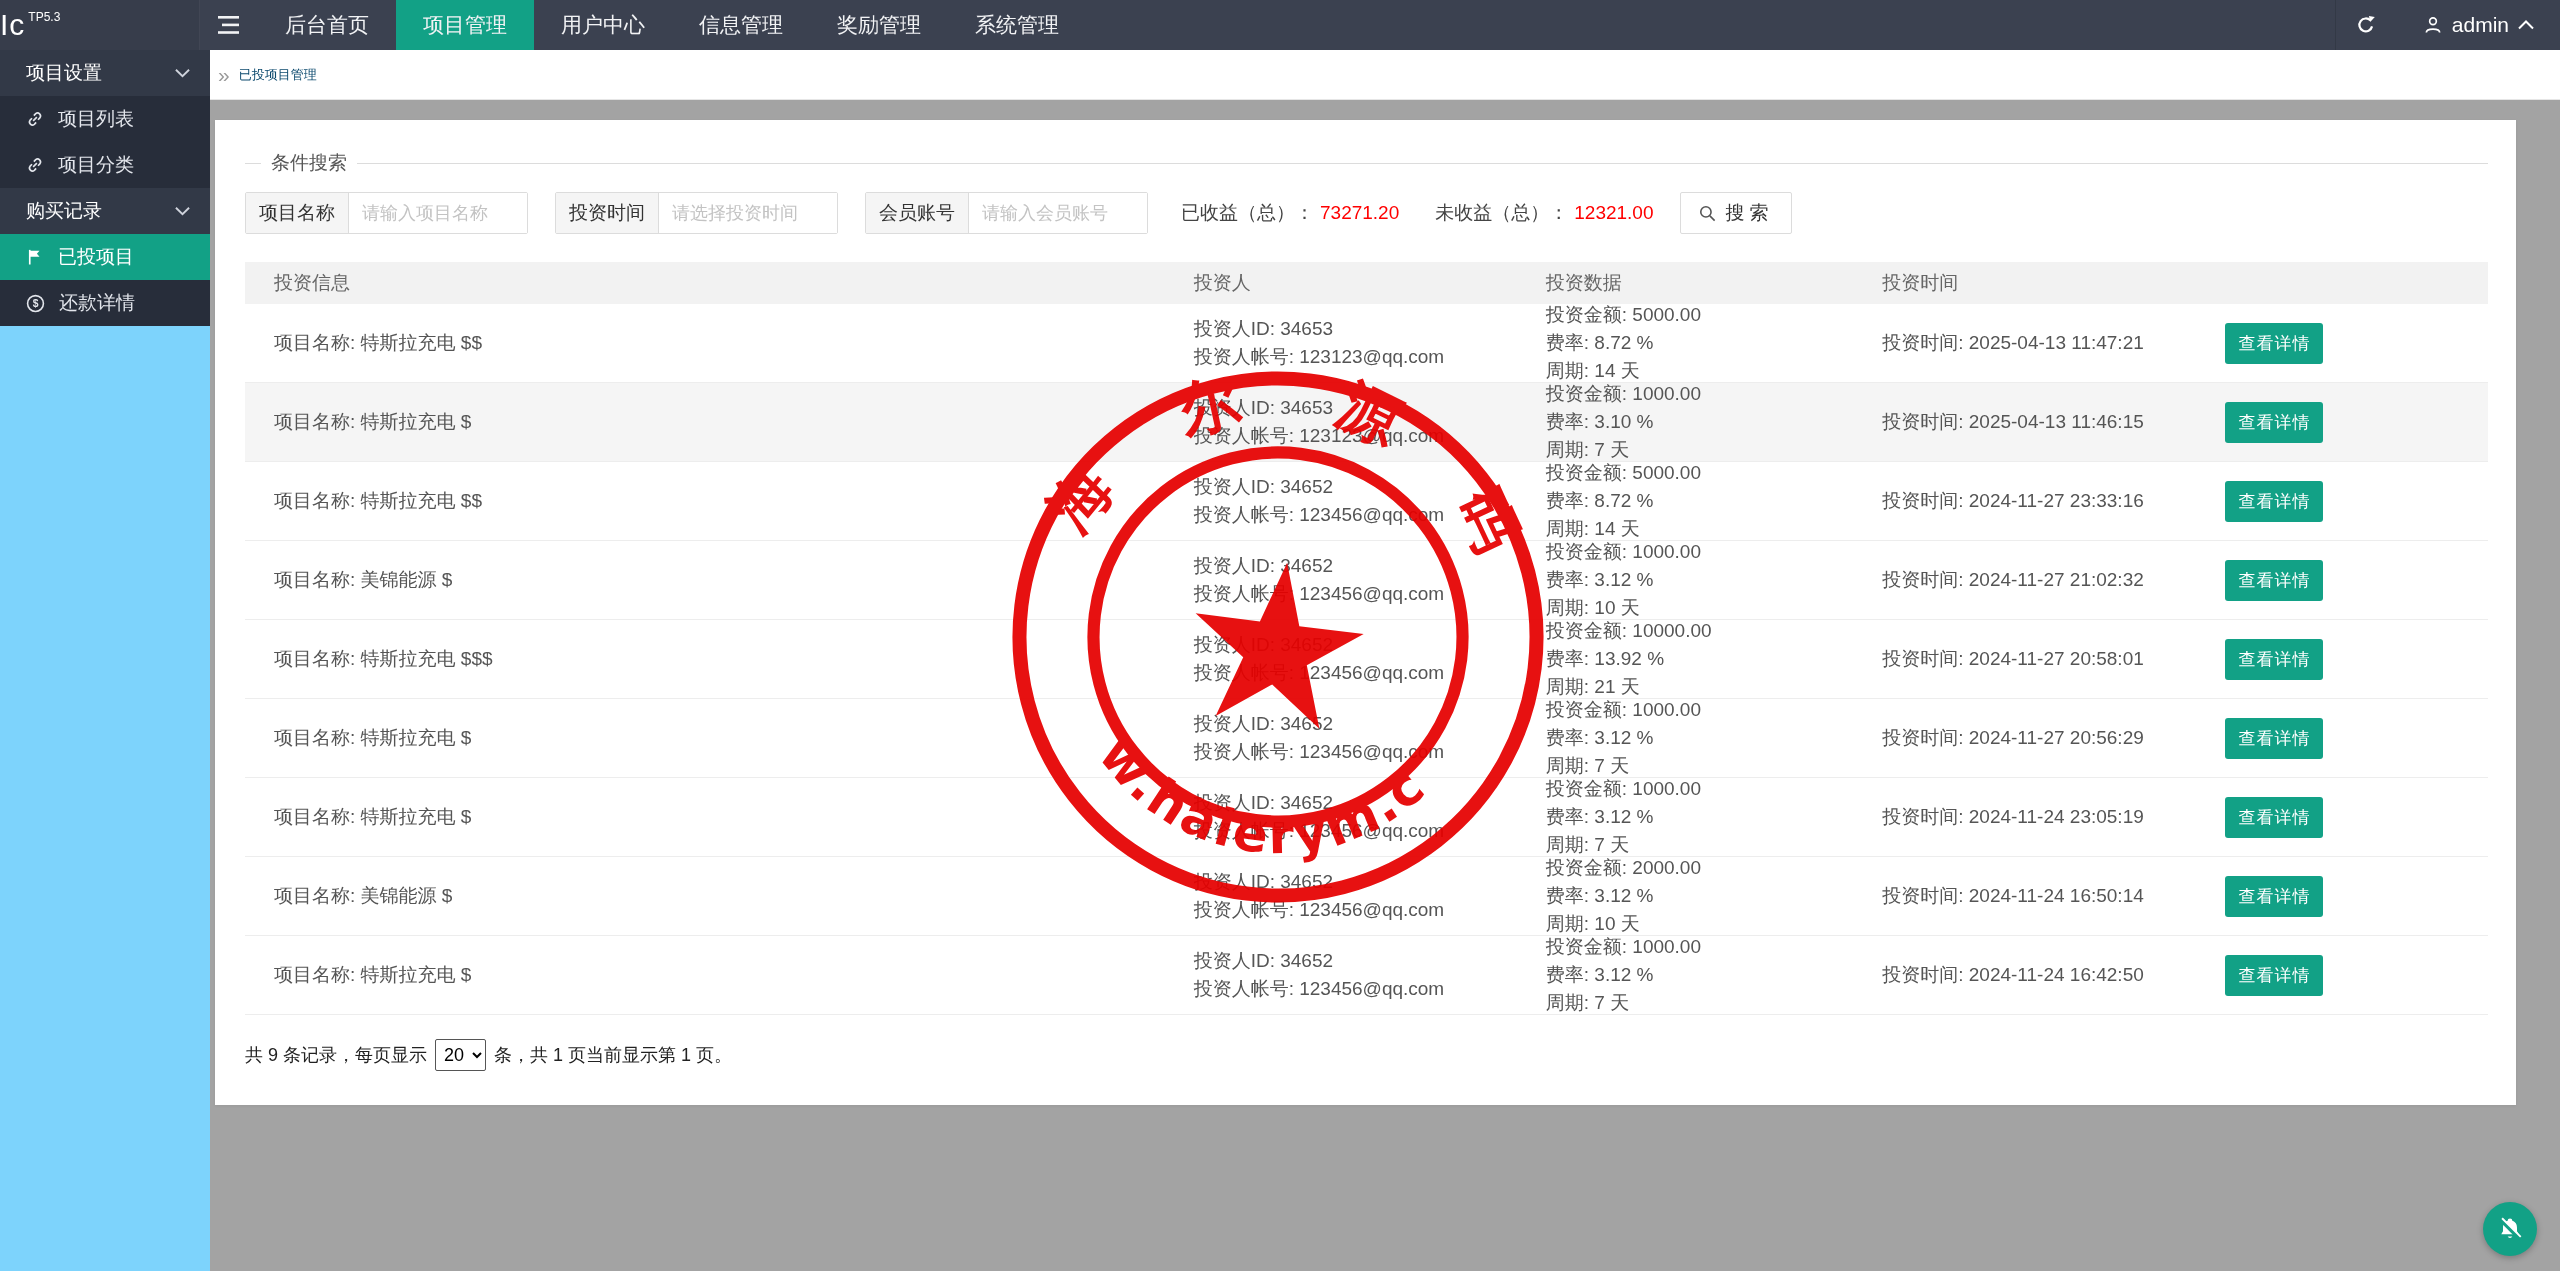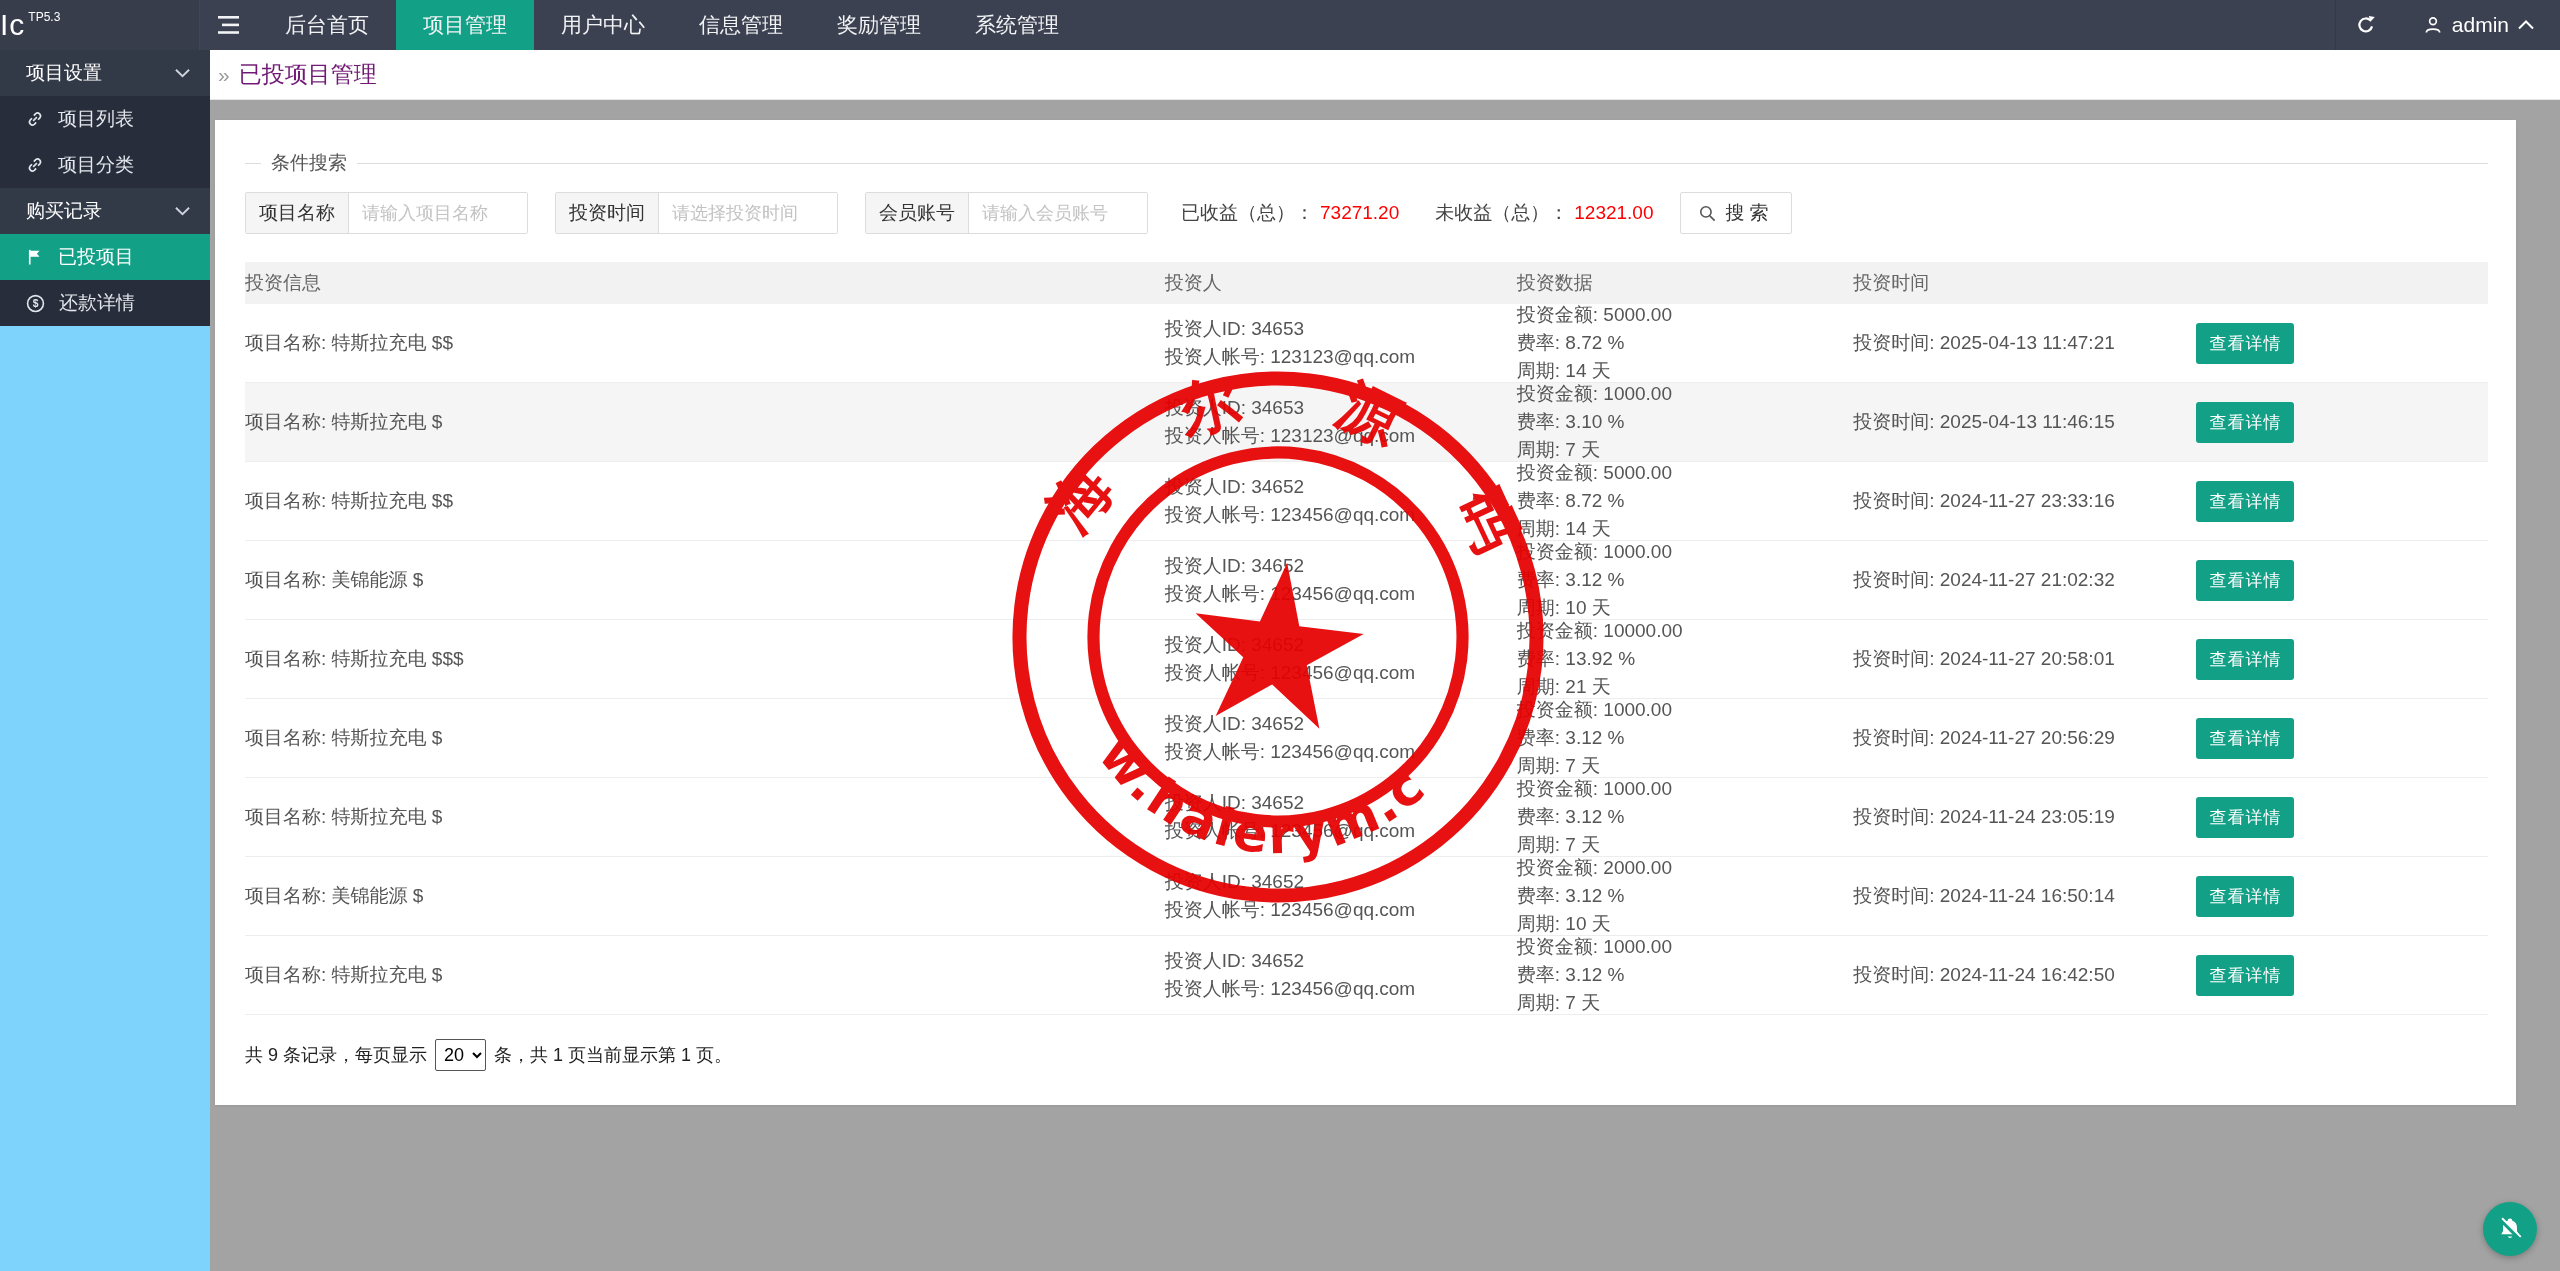--- a/index.html
+++ b/index.html
@@ -34,21 +34,21 @@
   .side-item.group { background:#323947; color:#fff; }
   .side-item.sub { background:#272d3a; padding-left:26px; gap:14px; color:#e3e6ec; }
   .side-item.sub.active { background:#12a186; color:#fff; }
   .side-item svg { flex:none; }
 
   
   .breadcrumb { position:absolute; top:50px; left:200px; right:0; height:50px;
     background:#fff; border-bottom:1px solid #e6e6e6; display:flex; align-items:center;
     padding-left:18px; gap:9px; z-index:5; }
   .breadcrumb .sep { color:#9a9a9a; font-size:21px; }
-  .breadcrumb .ttl { color:#701a75; font-size:23px; }
+  .breadcrumb .ttl { color:#0c4a6e; font-size:13px; }
 
   
   .main { position:absolute; top:100px; left:200px; right:0; bottom:0; background:#a3a3a3;
     padding:20px 44px 0 15px; }
   .card { background:#fff; box-shadow:0 1px 3px rgba(0,0,0,.06);
     padding:30px 28px 34px 30px; min-height:925px; position:relative; }
 
   
   fieldset.search-set { border:1px solid #dcdcdc; border-width:1px 0 0 0; }
   fieldset.search-set legend { margin-left:16px; padding:0 10px; color:#555; font-size:19px; }
@@ -66,21 +66,21 @@
   .search-btn { display:flex; align-items:center; gap:9px; border:1px solid #dcdcdc;
     background:#fff; border-radius:2px; height:42px; padding:0 17px; font-size:19px;
     color:#333; cursor:pointer; margin-left:16px; font-family:inherit; letter-spacing:5px; }
 
   
   .thead { display:flex; align-items:center; background:#f2f2f2; height:42px;
     color:#666; font-size:19px; }
   .tr { display:flex; align-items:center; height:79px; border-bottom:1px solid #ededed;
     font-size:19px; color:#555; background:#fff; }
   .tr:nth-child(2) { background:#f5f5f5; }
-  .c1 { flex:0 0 41%; }
+  .c1 { flex:0 0 41%;margin-left:29px; }
   .c2 { flex:0 0 15.7%; }
   .c3 { flex:0 0 15.0%; }
   .c4 { flex:0 0 15.3%; }
   .c5 { flex:1; }
   .td .ln { line-height:28px; }
   .btn-detail { background:#12a186; color:#fff; border:none; border-radius:3px;
     padding:9px 13px; font-size:17px; letter-spacing:1px; cursor:pointer; font-family:inherit; }
 
   
   .pagination { display:flex; align-items:center; gap:8px; margin-top:24px; font-size:18px; color:#222; }

